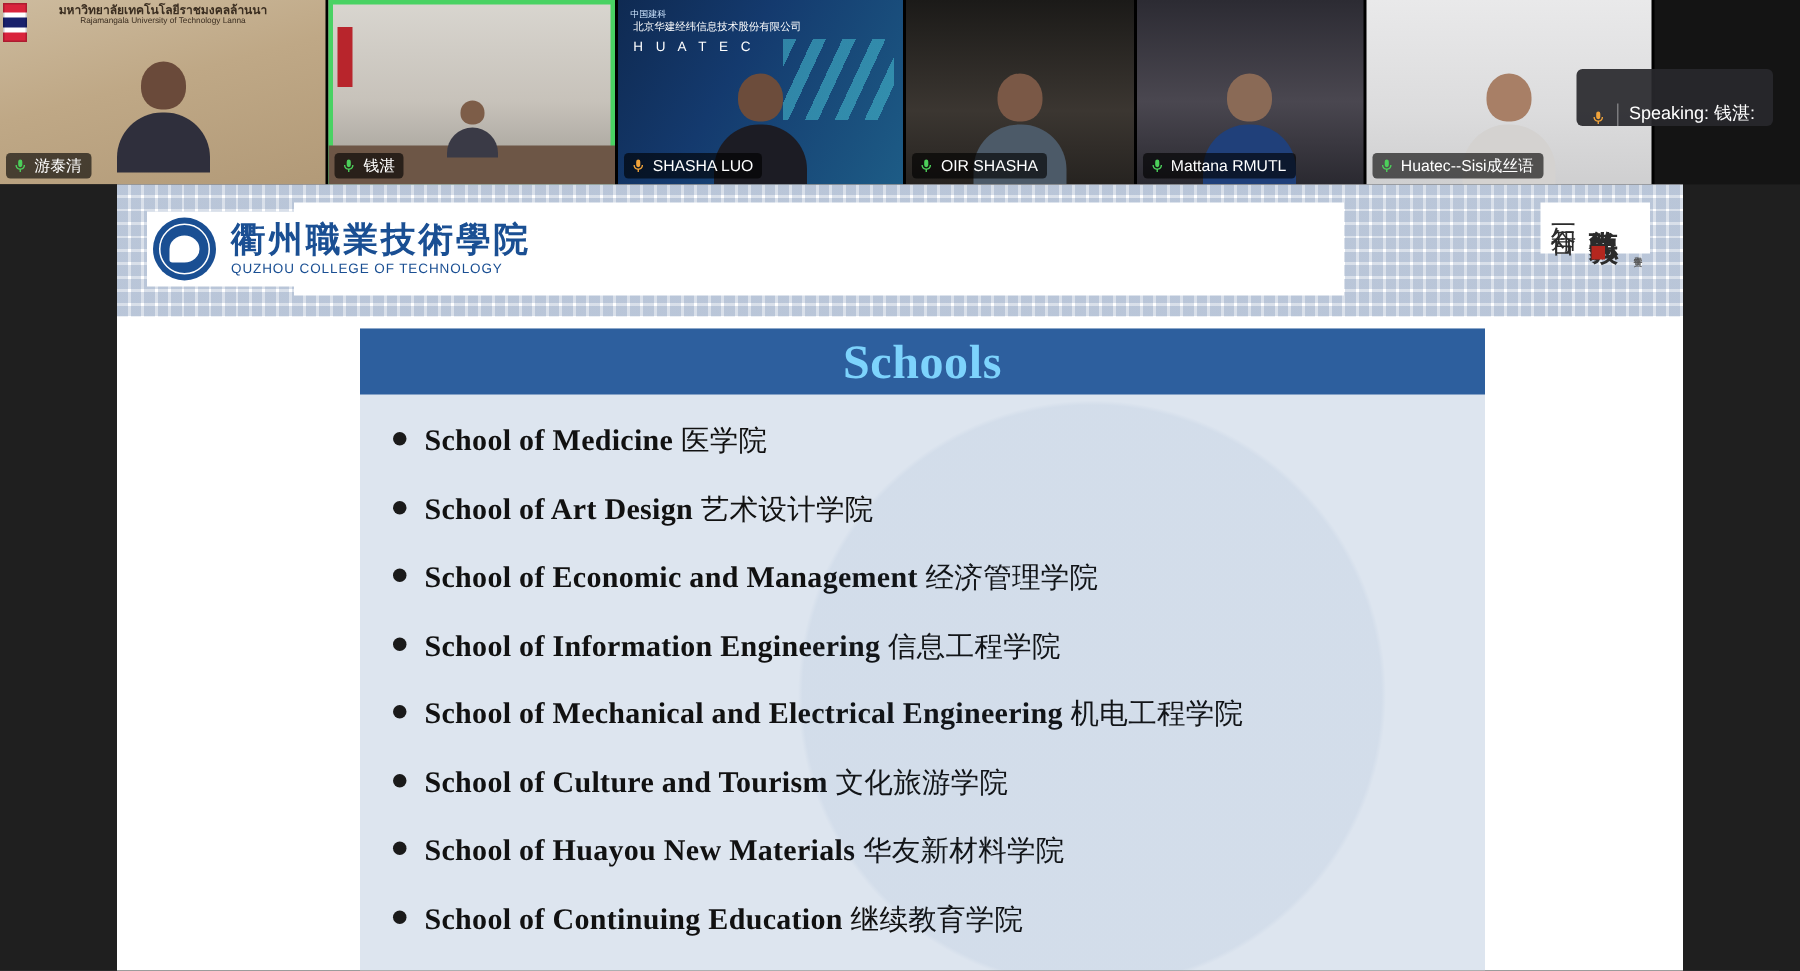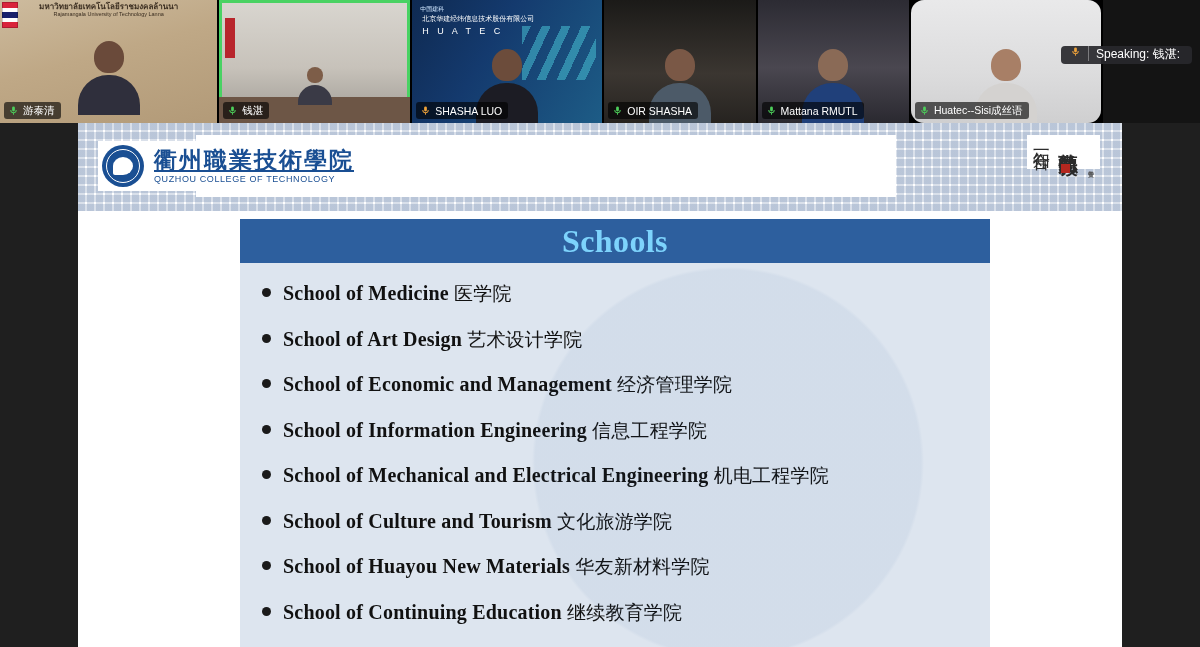--- a/index.html
+++ b/index.html
@@ -49,21 +49,21 @@
   .mic svg { width: 11px; height: 11px; display: block; }
 
   .tile.active { outline: 3px solid #49d263; outline-offset: -3px; }
 
   
   #tile-0 { width: 224px; background: linear-gradient(165deg,#cdbb9e 0%,#bfa886 45%,#b29a78 100%); }
   #tile-1 { width: 196px; background: linear-gradient(180deg,#d9d6d0 0%,#c7c2ba 55%,#9e9a93 100%); padding-left: 24px; }
   #tile-2 { width: 196px; background: linear-gradient(120deg,#0f2a52 0%,#143a6e 40%,#1d5c86 100%); }
   #tile-3 { width: 156px; background: linear-gradient(180deg,#1b1a18 0%,#3b3631 60%,#262320 100%); }
   #tile-4 { width: 156px; background: linear-gradient(180deg,#2c2b33 0%,#4a4750 55%,#2a2930 100%); }
-  #tile-5 { width: 196px; background: linear-gradient(180deg,#e9e9ea 0%,#dcdcdd 60%,#cfcfd0 100%); border-radius: 13px; }
+  #tile-5 { width: 196px; background: linear-gradient(180deg,#e9e9ea 0%,#dcdcdd 60%,#cfcfd0 100%); }
   #tile-6 { width: 100px; background: #141414; }
 
   
   .person {
     position: absolute; bottom: 0; left: 50%;
     transform: translateX(-50%);
   }
   .person .head {
     width: 30px; height: 32px; border-radius: 50% 50% 45% 45%;
     margin: 0 auto;
@@ -124,23 +124,23 @@
   .corp-text .big { font-size: 9px; letter-spacing: 3px; }
   .corp-stripes {
     position: absolute; right: 6px; top: 26px;
     width: 74px; height: 54px;
     background: repeating-linear-gradient(115deg, rgba(70,190,210,.55) 0 8px, rgba(20,60,110,0) 8px 18px);
   }
   .corp-logo { position: absolute; top: 5px; left: 8px; color: #cfe6ff; font-size: 6px; }
 
   
   #speaking-toast {
-    position: absolute; top: 46px; right: 8px;
-    height: 18px;
-    display: flex; align-items: flex-start; gap: 7px;
+    position: absolute; top: 46px; right: 18px;
+    height: 38px;
+    display: flex; align-items: flex-end; gap: 7px;
     padding: 0 12px 0 9px;
     background: rgba(40,40,44,0.92);
     border-radius: 4px;
     color: #fff; font-size: 12px;
     z-index: 8;
   }
   #speaking-toast .divider {
     width: 1px; height: 15px; background: rgba(255,255,255,.35);
   }
 
@@ -200,21 +200,21 @@
   #logo-mark::after {
     content: "";
     position: absolute; left: 11px; top: 12px;
     width: 20px; height: 18px;
     border-radius: 50% 50% 50% 10%;
     background: #fff;
   }
   #logo-text .cn {
     font-family: "DejaVu Sans", sans-serif;
     font-size: 23px; font-weight: bold; color: #1a4f93;
-    letter-spacing: 2px; line-height: 1.1; text-decoration: underline;
+    letter-spacing: 2px; line-height: 1.1;
   }
   #logo-text .en {
     font-size: 9px; color: #1a4f93; letter-spacing: .6px;
     font-weight: normal;
   }
   #calligraphy {
     position: absolute; top: 12px; right: 22px;
     display: flex; gap: 7px; align-items: flex-start;
     background: #fff; padding: 3px 5px;
   }

